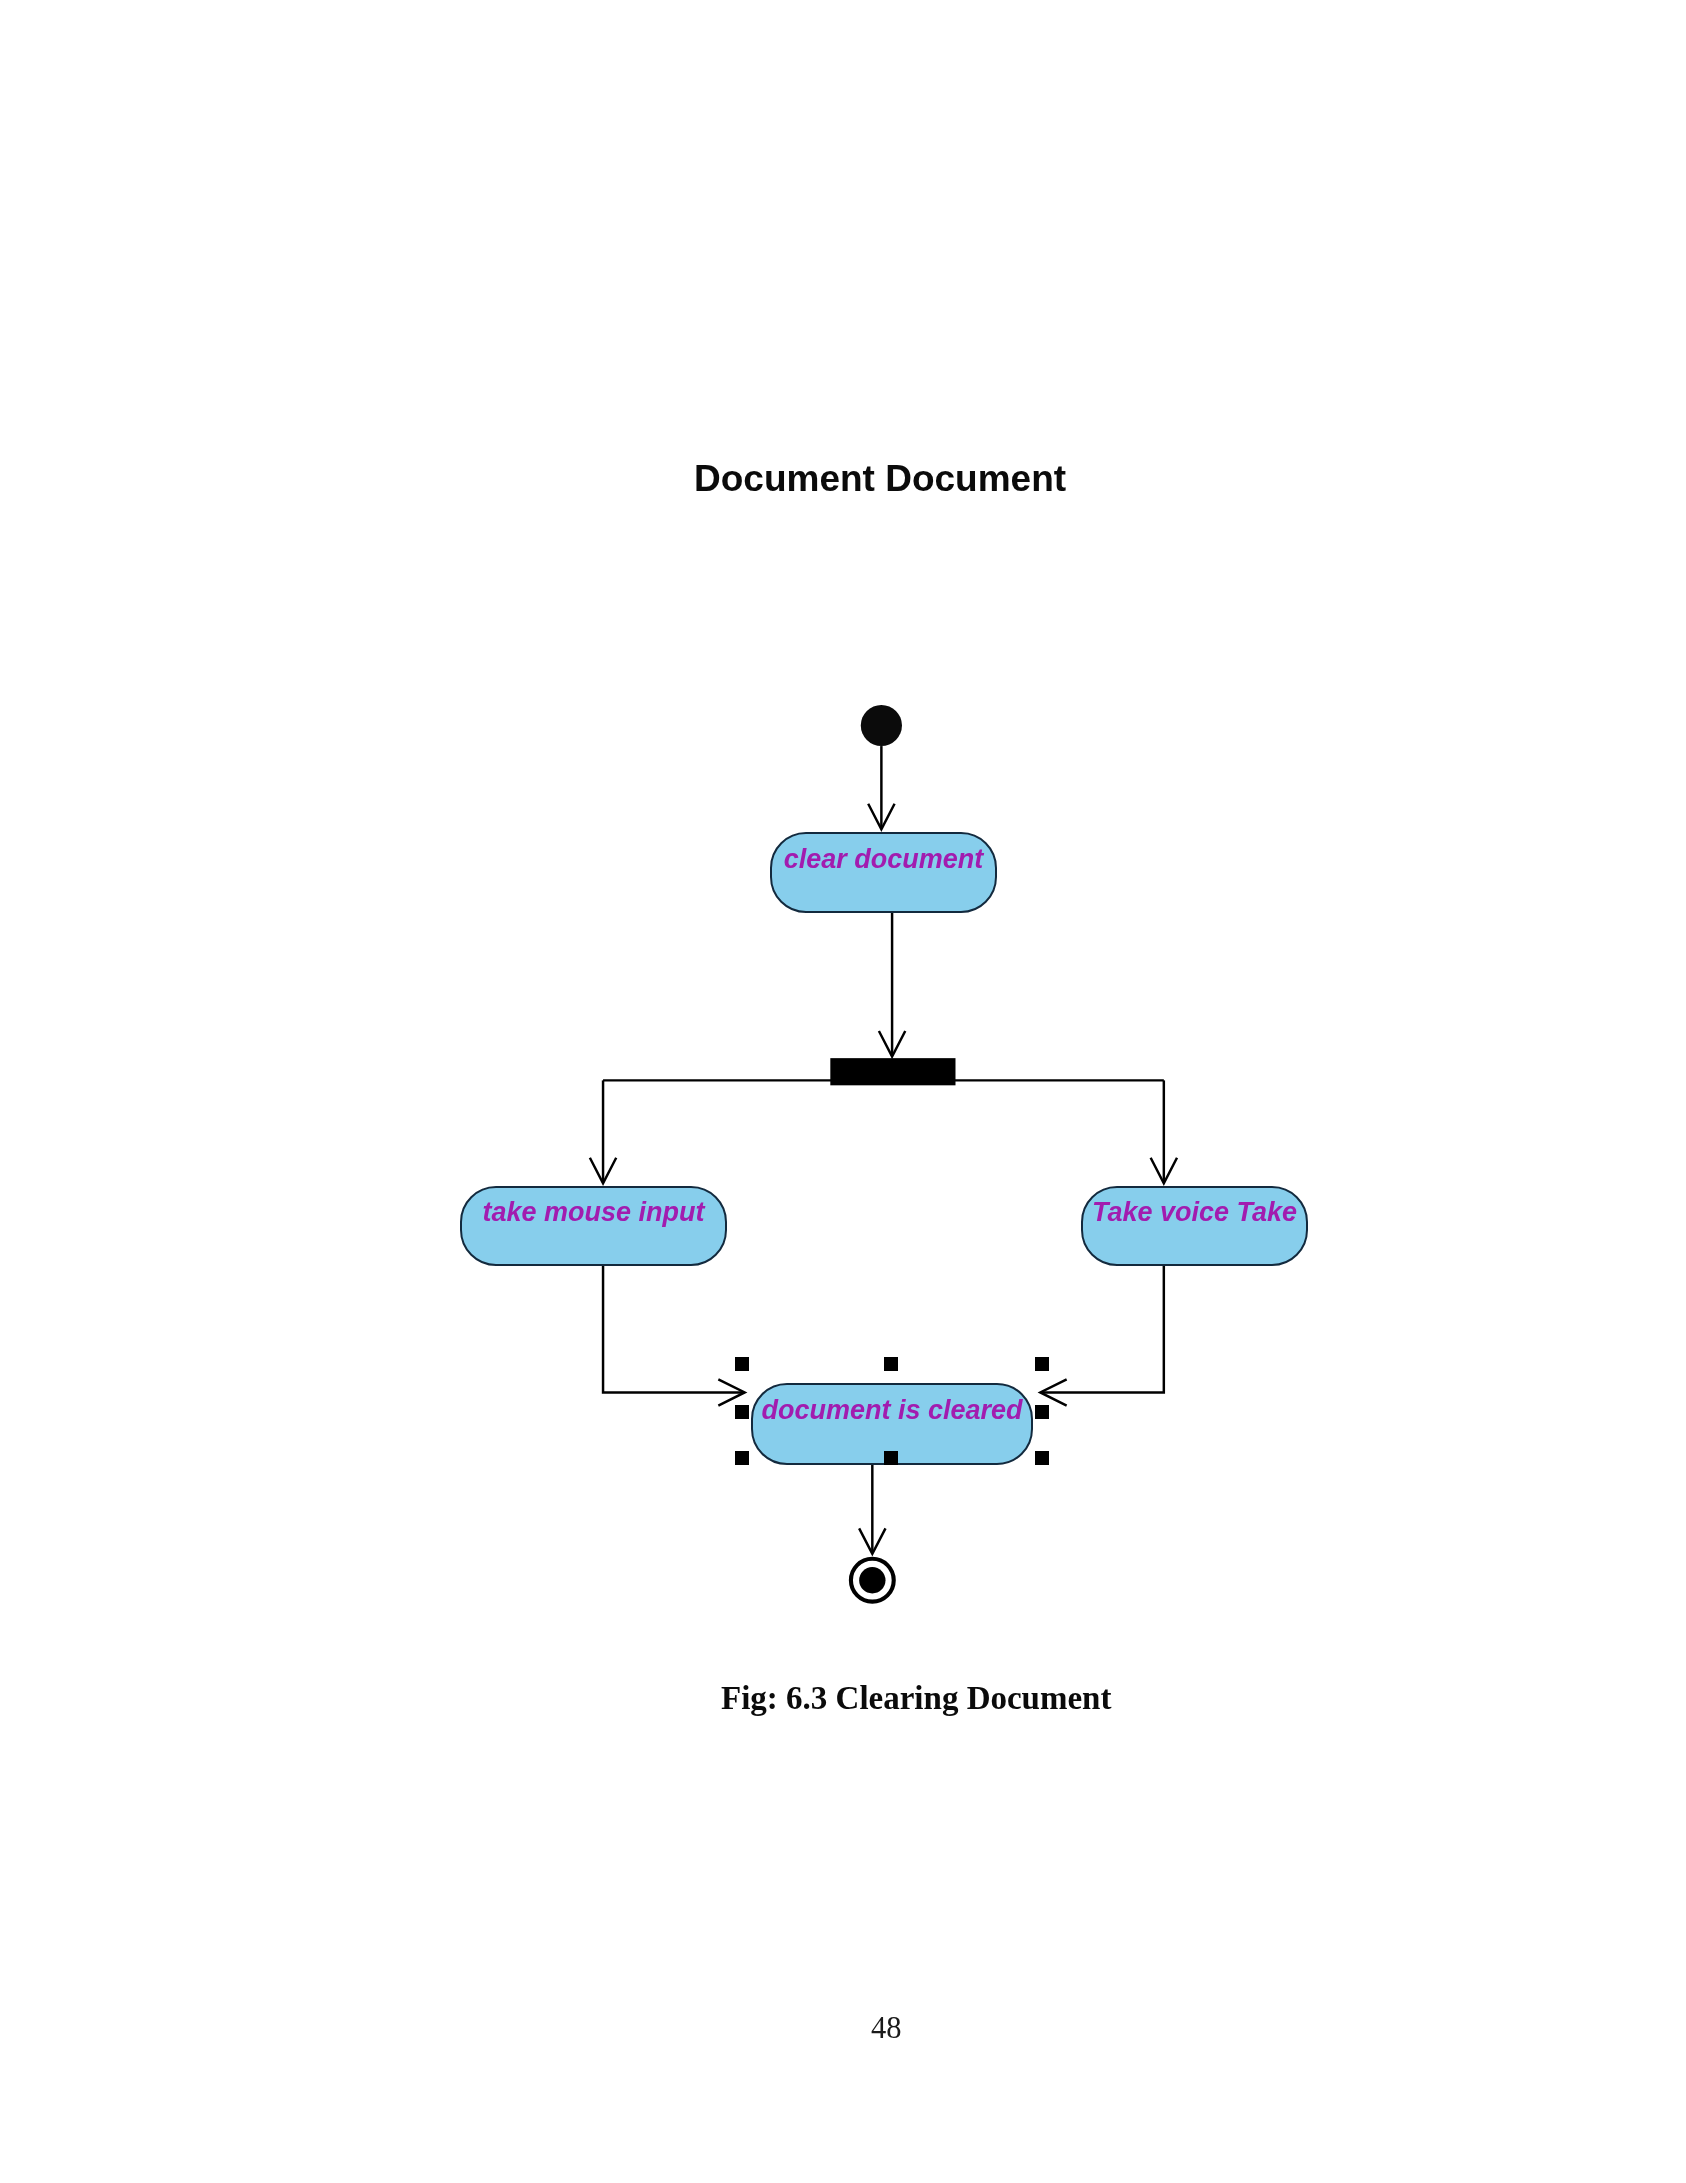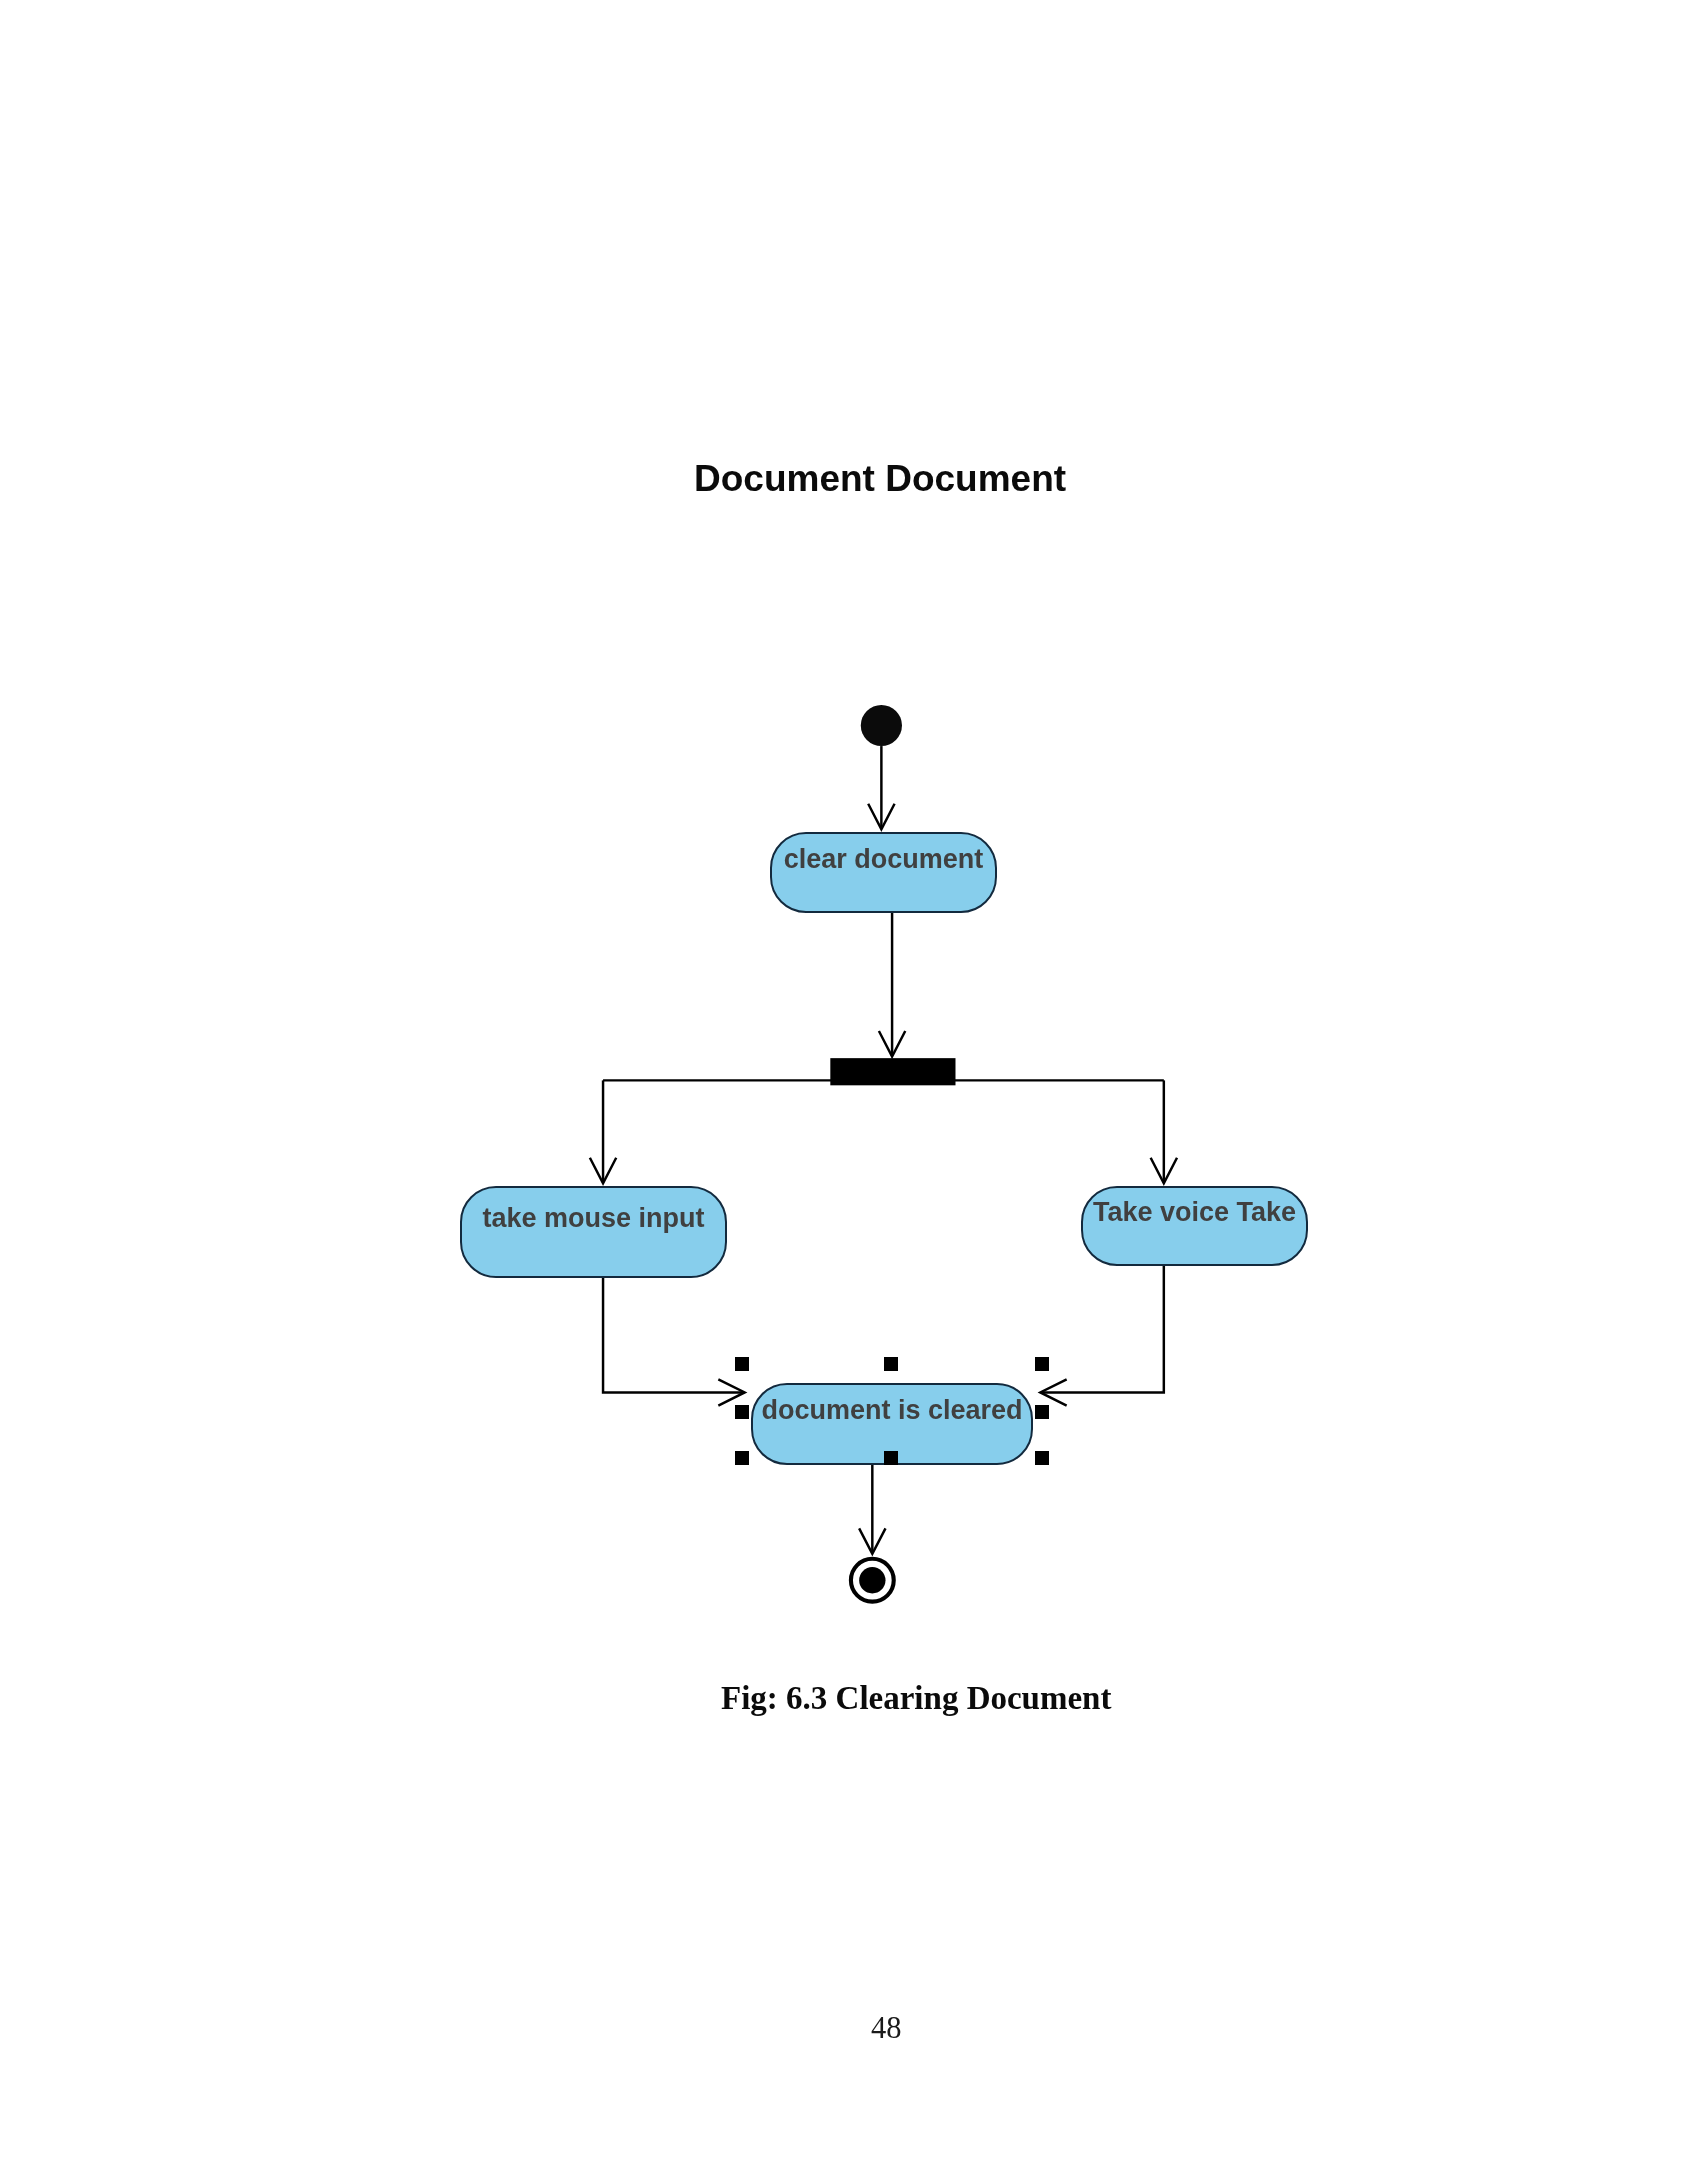--- a/index.html
+++ b/index.html
@@ -33,25 +33,26 @@
     background: #87ceec;
     border: 2.5px solid #132a3e;
     border-radius: 36px;
     display: flex;
     align-items: center;
     justify-content: center;
     padding-bottom: 27px;
     font-family: "Liberation Sans", sans-serif;
     font-weight: bold;
     font-size: 27px;
-    color: #404040;
+    color: #a21caf;
     white-space: nowrap;
+    font-style: italic;
   }
   #node-clear   { left: 770px;  top: 832px; width: 227px; height: 81px; }
-  #node-mouse   { left: 460px;  top: 1186px; width: 267px; height: 92px; }
+  #node-mouse   { left: 460px;  top: 1186px; width: 267px; height: 80px; }
   #node-voice   { left: 1081px; top: 1186px; width: 227px; height: 80px; }
   #node-cleared { left: 751px;  top: 1371px; width: 282px; height: 82px; margin-top: 12px; }
   .handle {
     position: absolute;
     width: 14px;
     height: 14px;
     background: #000000;
   }
   .caption {
     position: absolute;

